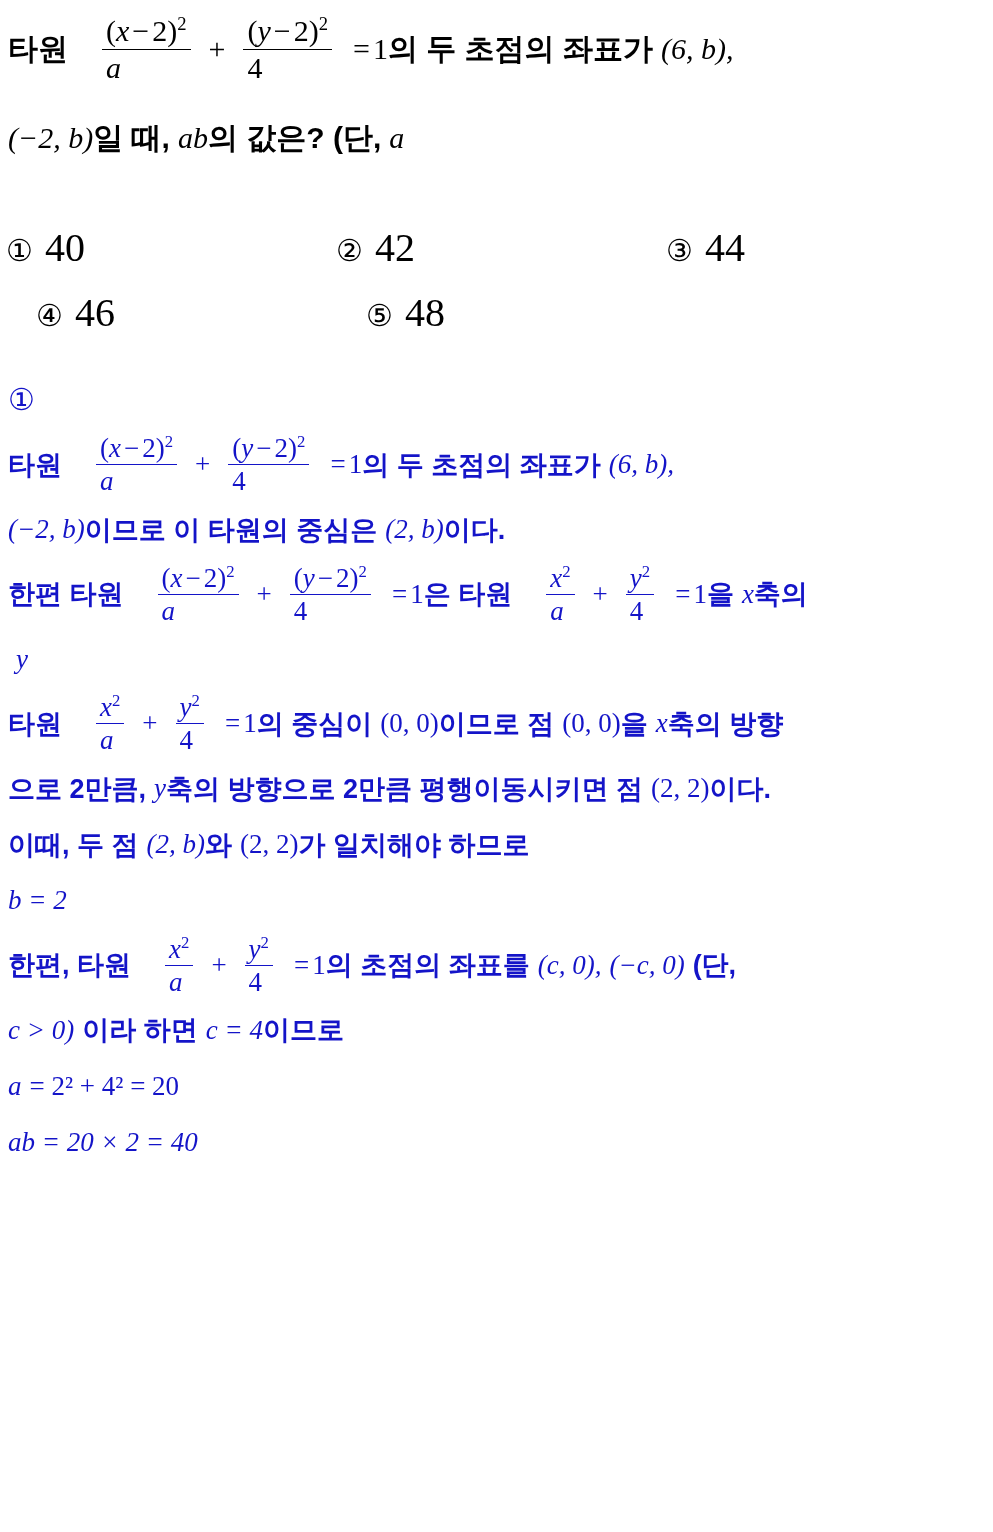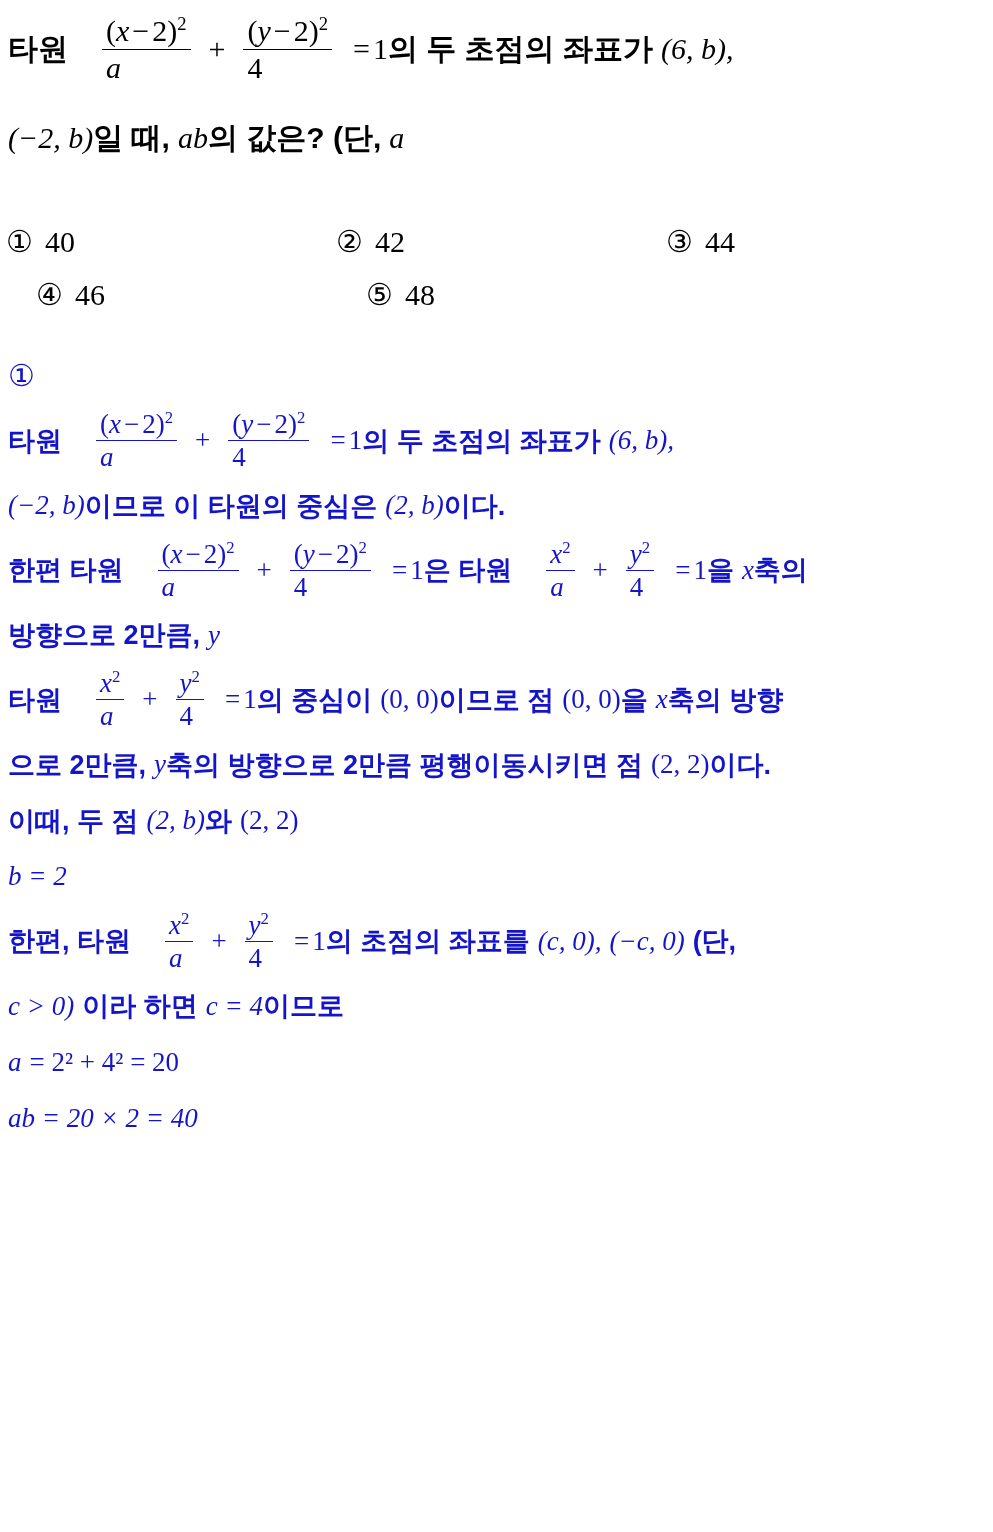--- a/index.html
+++ b/index.html
@@ -61,21 +61,21 @@
   .choice-row {
     display: flex;
     align-items: center;
     margin-bottom: 18px;
   }
   .choice {
     display: flex;
     align-items: baseline;
   }
   .choice .cnum { margin-right: 12px; font-size: 30px; }
-  .choice .cval { font-size: 30px; }
+  .choice .cval { font-size: 40px; }
 
   
   .solution {
     color: #1414c8;
     font-size: 27px;
     padding: 0 8px;
     margin-top: 46px;
   }
   .solution .k { font-family: "Liberation Sans", sans-serif; font-weight: bold; }
   .sol-line {
@@ -213,21 +213,20 @@
       </span>
       <span class="mn op">=</span>
         <span class="mn">1</span>
       <span class="k">을</span>
       <span class="sp"></span>
       <span class="mi">x</span>
       <span class="k">축의</span>
     </div>
 
     <div class="sol-line">
-      <span class="k">방향으로 2만큼,</span>
       <span class="sp"></span>
       <span class="mi">y</span>
     </div>
 
     <div class="sol-line">
       <span class="k">타원</span>
       <span class="sp-lg"></span>
       <span class="frac">
         <span class="num"><span class="mi">x</span><span class="sup">2</span></span>
         <span class="den mi">a</span>
@@ -261,20 +260,21 @@
       <span class="k">이다.</span>
     </div>
 
     <div class="sol-line">
       <span class="k">이때, 두 점</span>
       <span class="sp"></span>
       <span class="mi">(2,  b)</span>
       <span class="k">와</span>
       <span class="sp"></span>
       <span class="mn">(2,  2)</span>
+      <span class="k">가 일치해야 하므로</span>
     </div>
 
     <div class="sol-line">
       <span class="mi">b = 2</span>
     </div>
 
     <div class="sol-line">
       <span class="k">한편, 타원</span>
       <span class="sp-lg"></span>
       <span class="frac">

